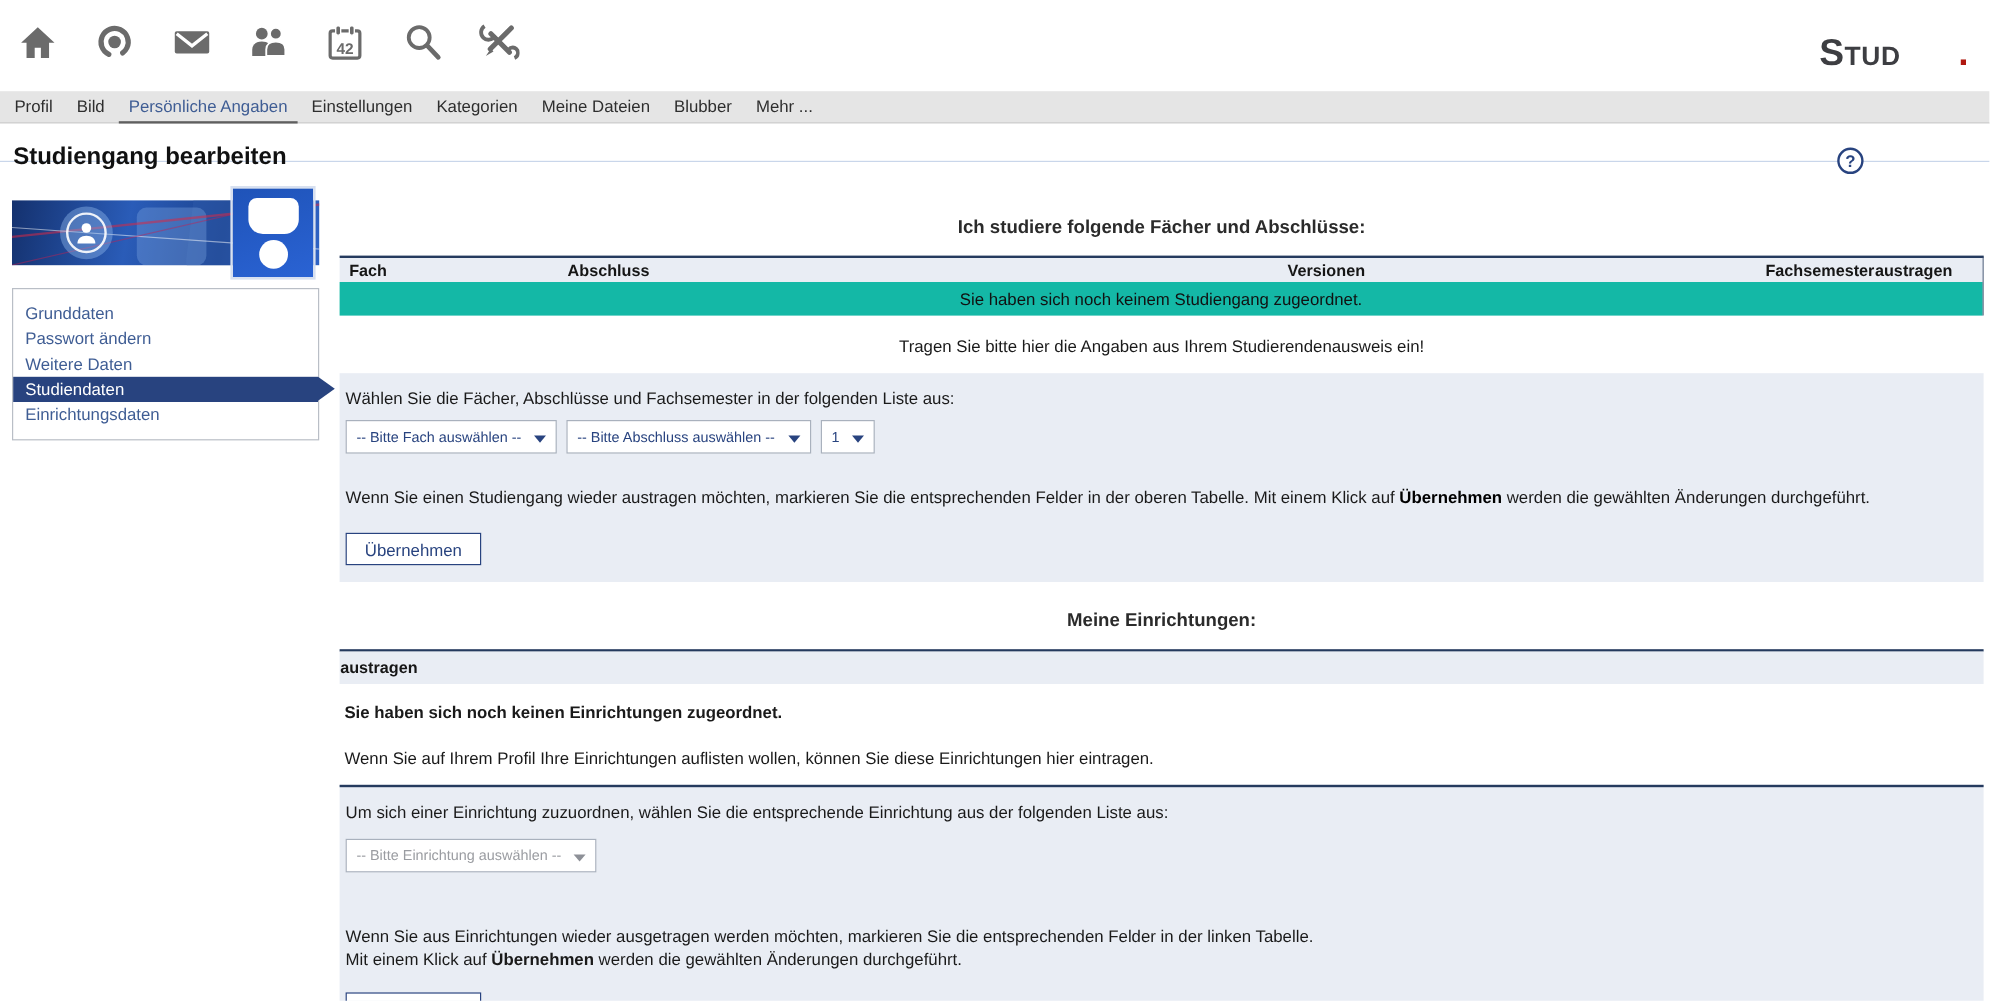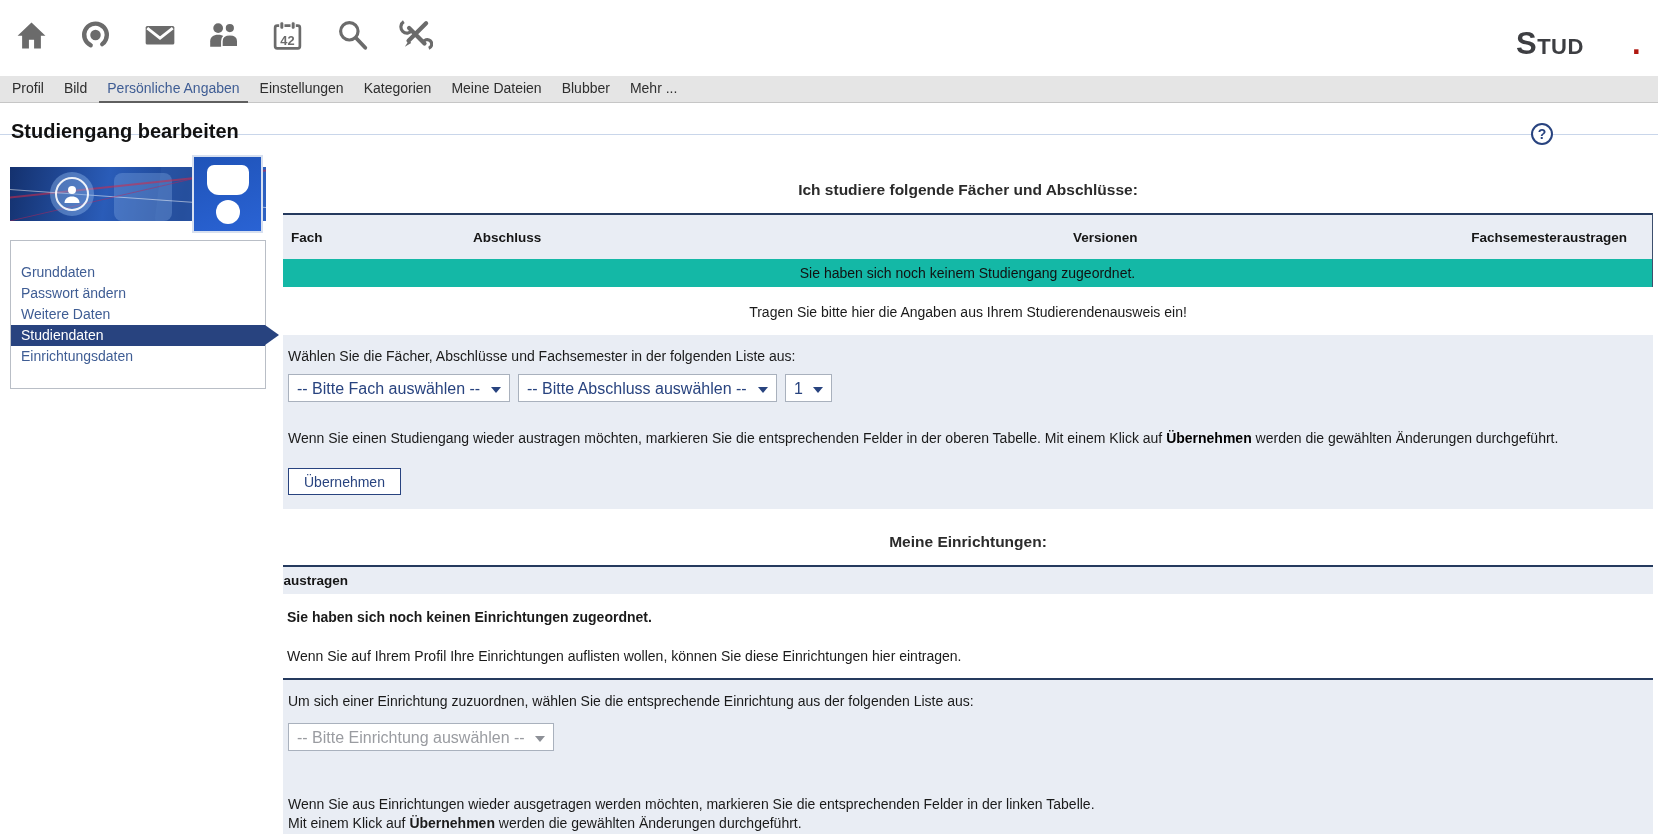--- a/index.html
+++ b/index.html
@@ -34,42 +34,42 @@
   .blob1 { position:absolute; left:104px; top:6px; width:58px; height:48px; background:rgba(130,170,225,.35); border-radius:8px; }
   .blob2 { position:absolute; left:148px; top:-8px; width:72px; height:72px; background:rgba(45,90,170,.5); border-radius:10px; transform:rotate(7deg); }
   .rline1 { position:absolute; left:-10%; top:30%; width:120%; height:1.5px; background:rgba(215,40,70,.55); transform:rotate(-6deg); }
   .rline2 { position:absolute; left:-10%; top:58%; width:120%; height:1px; background:rgba(255,255,255,.5); transform:rotate(4deg); }
   .rline3 { position:absolute; left:-10%; top:45%; width:120%; height:1.2px; background:rgba(200,30,80,.45); transform:rotate(-13deg); }
   .avatar-ring { position:absolute; left:40px; top:5px; width:44px; height:44px; border-radius:50%; background:rgba(150,190,240,.4); display:flex; align-items:center; justify-content:center; }
   .avatar-inner { width:34px; height:34px; border-radius:50%; border:2px solid rgba(255,255,255,.9); display:flex; align-items:center; justify-content:center; }
   .tile { position:absolute; left:182px; top:-12px; width:71px; height:78px; background:linear-gradient(160deg,#1f53b8,#2a63d4); border:2px solid #d7e0f0; display:flex; flex-direction:column; align-items:center; padding-top:8px; }
   .tile-rect { width:42px; height:30px; background:#fff; border-radius:7px 7px 12px 12px; }
   .tile-dot { width:24px; height:24px; background:#fff; border-radius:50%; margin-top:5px; }
-  .menu { margin-top:19px; width:256px; border:1px solid #b9bec6; background:#fff; padding:21px 0; }
+  .menu { margin-top:19px; width:256px; border:1px solid #b9bec6; background:#fff; padding:10px 0; }
   .menu-item { display:block; position:relative; padding:2px 10px; font-size:14px; line-height:17px; color:#3f5d94; cursor:pointer; text-decoration:none; }
   .menu-item.selected { background:#28437f; color:#fff; }
   .menu-item.selected::after { content:""; position:absolute; right:-14px; top:0; width:0; height:0; border-top:10.5px solid transparent; border-bottom:10.5px solid transparent; border-left:14px solid #28437f; }
   
   .content { position:absolute; left:283px; top:153px; width:1370px; }
   .section-heading { text-align:center; font-size:15.5px; font-weight:bold; color:#2b2b2b; margin-top:28px; margin-bottom:14px; }
   .tbl { border-top:2px solid #253a5e; border-right:1px solid #3d4f6e; }
-  .tbl-head { display:flex; background:#e9edf4; height:44px; align-items:center; font-weight:bold; font-size:13.5px; color:#161616; }
+  .tbl-head { display:flex; background:#e9edf4; height:20px; align-items:center; font-weight:bold; font-size:13.5px; color:#161616; }
   .th-fach { width:190px; padding-left:8px; }
   .th-abschluss { width:600px; }
   .th-versionen { flex:1; }
   .th-fachsemester { width:170px; text-align:right; }
   .th-austragen { width:90px; text-align:right; padding-right:25px; }
   .tbl-empty { height:28px; display:flex; align-items:center; justify-content:center; font-weight:normal; font-size:14px; color:#111; background:#14b8a6; }
   .hint-center { text-align:center; margin:17px 0 15px 0; font-size:14px; }
   .form-box { background:#e9edf4; padding:10px 8px 14px 5px; }
   .form-box.bordered { border-top:2px solid #253a5e; }
   .form-intro { font-size:14px; padding-top:3px; }
   .select-row { display:flex; gap:8px; margin-top:10px; }
   .sel { position:relative; display:inline-block; background:#fff; border:1px solid #a9b1bd; height:28px; }
-  .sel select { appearance:none; -webkit-appearance:none; -moz-appearance:none; border:0; background:transparent; font-family:"Liberation Sans",sans-serif; font-size:16px; color:#28437f; height:26px; padding:0 28px 0 8px; cursor:pointer; outline:none; }
+  .sel select { appearance:none; -webkit-appearance:none; -moz-appearance:none; border:0; background:transparent; font-family:"Liberation Sans",sans-serif; font-size:12px; color:#28437f; height:26px; padding:0 28px 0 8px; cursor:pointer; outline:none; }
   .sel .chev { position:absolute; right:8px; top:12px; width:0; height:0; border-left:5px solid transparent; border-right:5px solid transparent; border-top:6px solid #28437f; pointer-events:none; }
   .sel.gray select { color:#9a9ca1; }
   .sel.gray .chev { border-top-color:#8d9097; }
   .note { margin-top:28px; font-size:14px; }
   .note b { color:#000; }
   .btn { margin-top:22px; background:#fff; border:1px solid #28437f; color:#28437f; font-family:"Liberation Sans",sans-serif; font-size:14px; padding:4px 15px; height:27px; cursor:pointer; }
   .tbl2-head { display:flex; background:#e9edf4; height:27px; align-items:center; font-weight:bold; font-size:13.5px; color:#161616; }
   .th2-einrichtung { flex:1; padding-left:8px; }
   .left-bold { font-weight:bold; margin:15px 0 0 4px; font-size:14px; }
   .left-hint { margin:23px 0 14px 4px; font-size:14px; }

